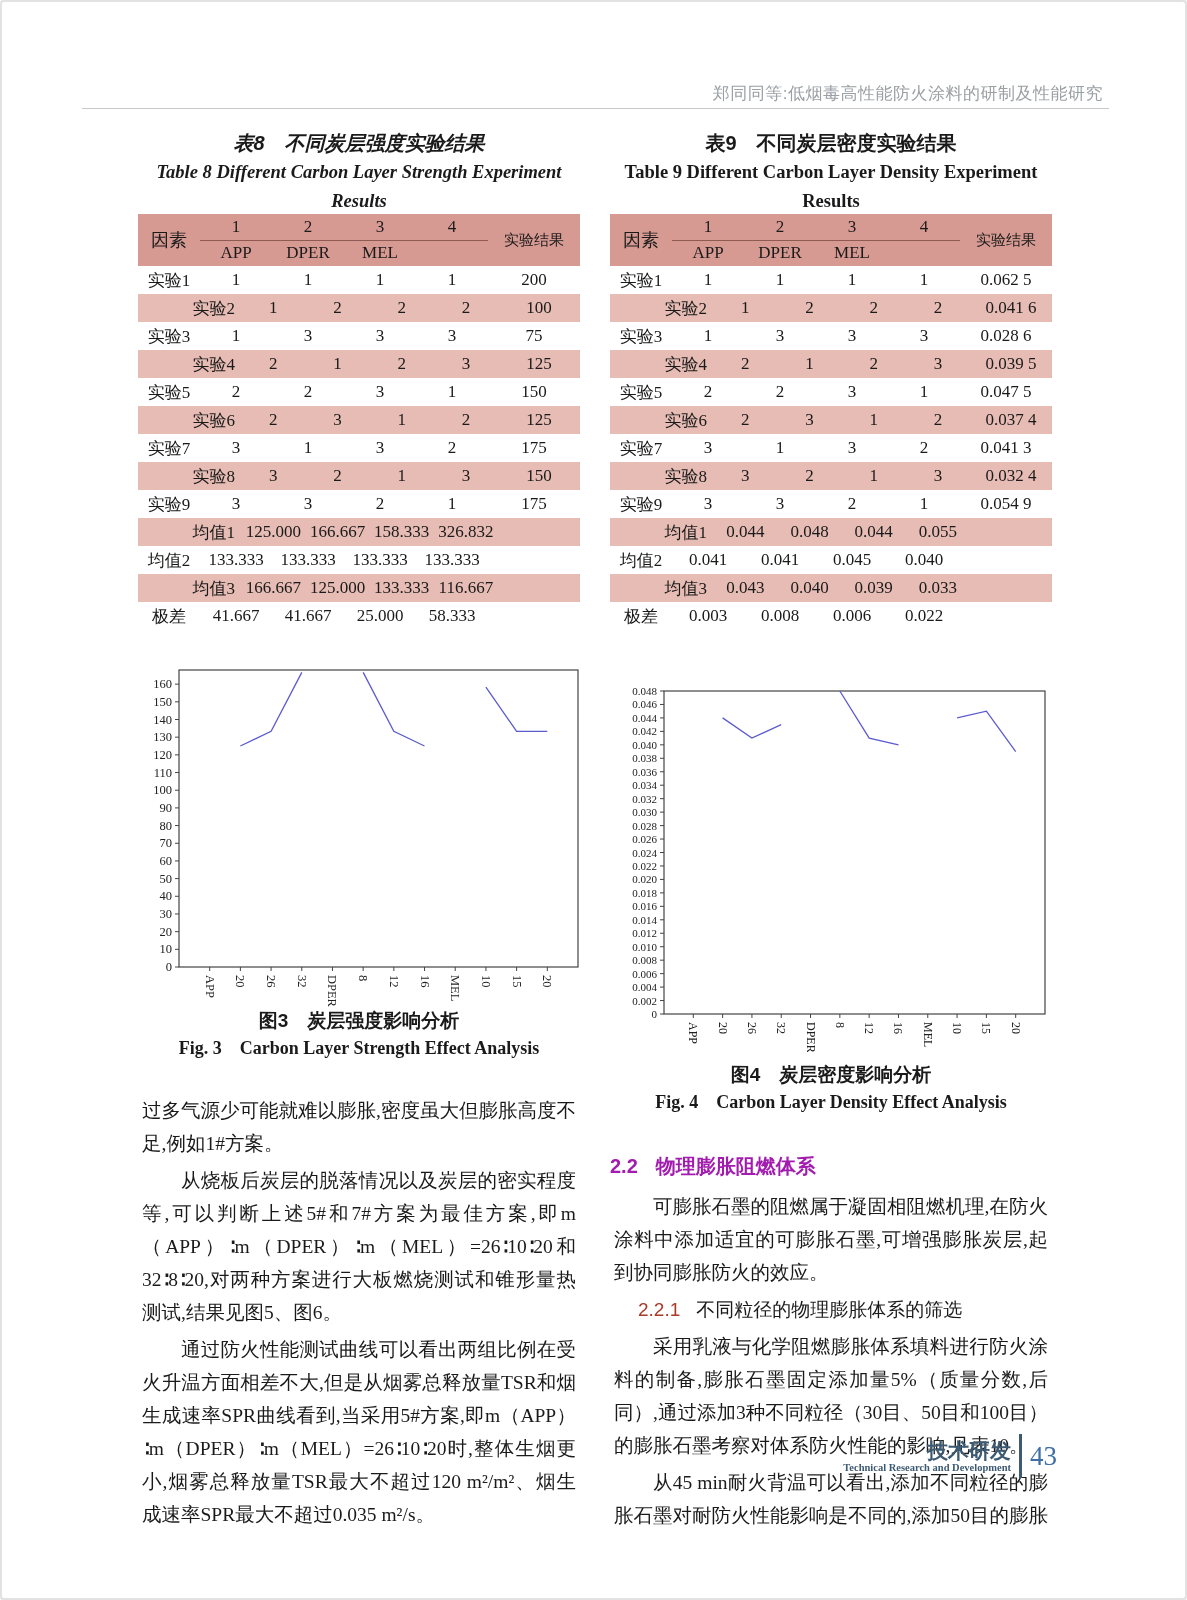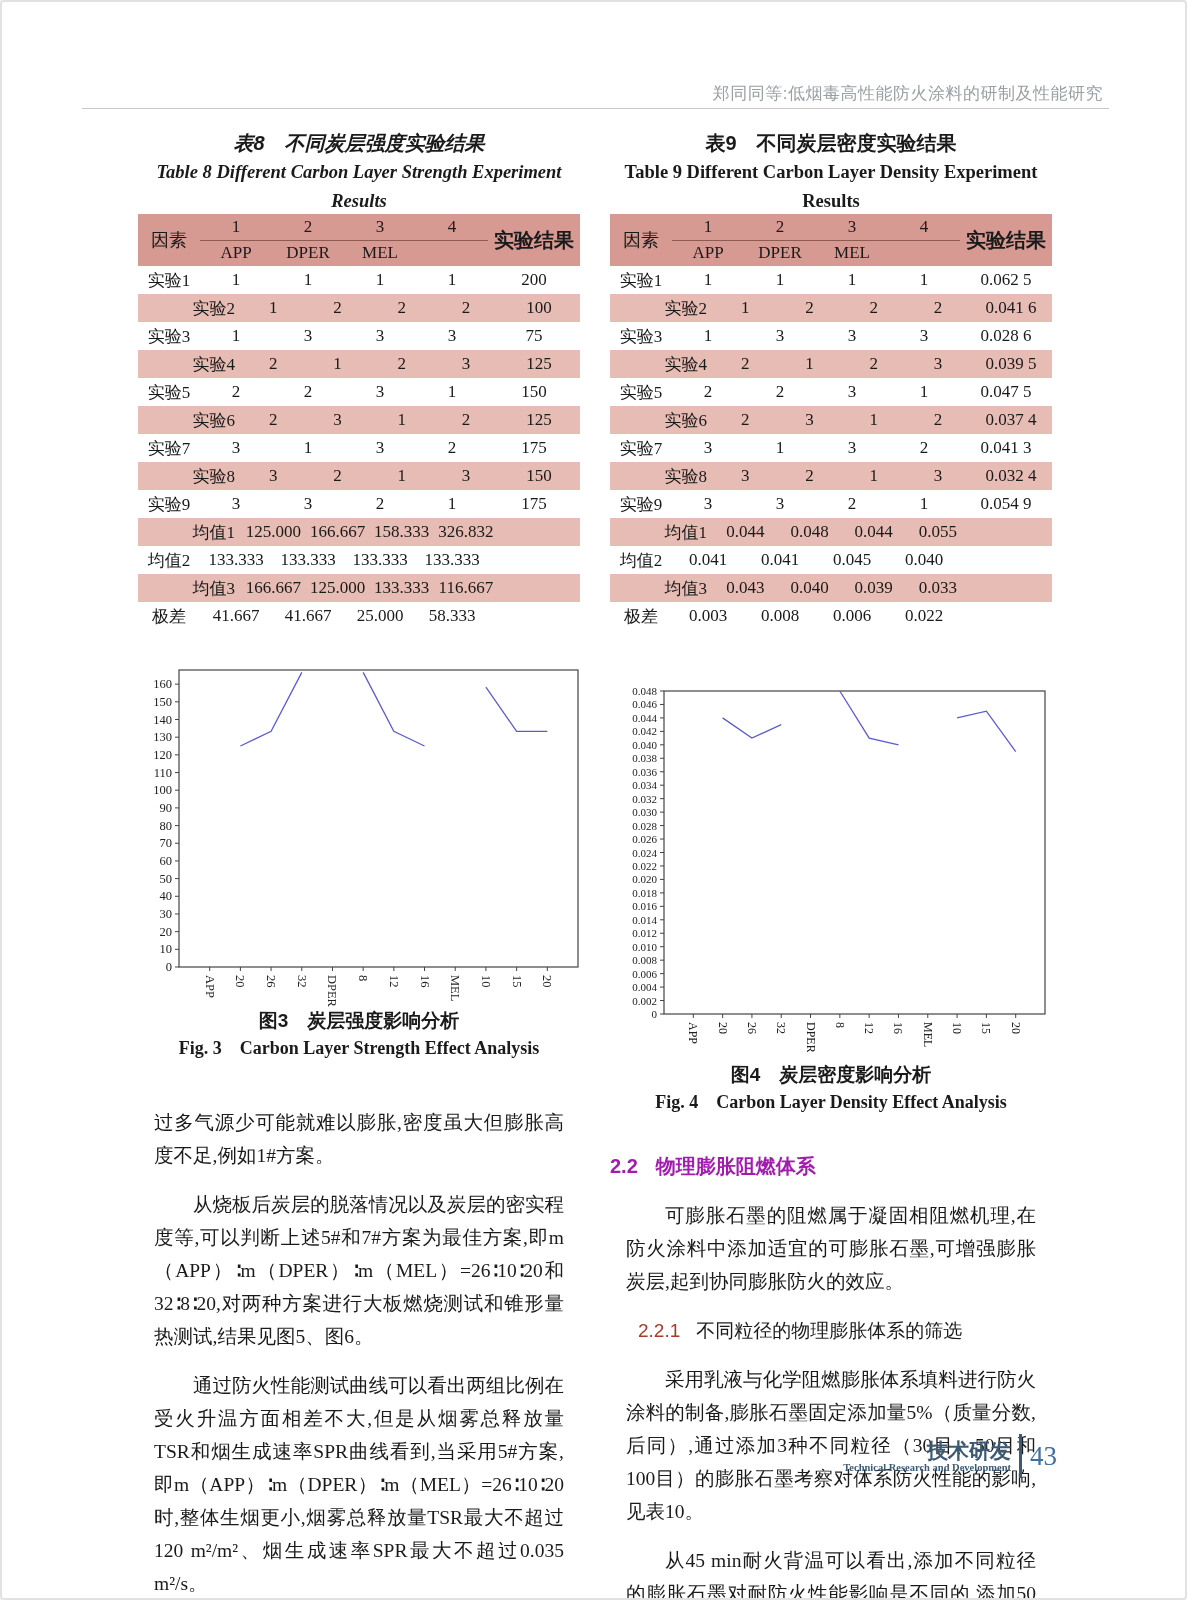--- a/index.html
+++ b/index.html
@@ -15,34 +15,34 @@
         font-size:20px;line-height:30px;}
   .col-title .en{font-weight:bold;font-size:18.5px;line-height:29px;}
   
   .otable{width:442px;font-size:17px;}
   .thead{display:flex;height:52px;background:#d69a92;}
   .h-factor{width:62px;display:flex;align-items:center;justify-content:center;font-size:18px;}
   .h-mid{width:288px;display:flex;flex-direction:column;}
   .h-nums,.h-subs{height:26px;display:flex;align-items:center;}
   .h-nums{border-bottom:1px solid #8f5a52;}
   .h-mid .hc{width:72px;text-align:center;}
-  .h-result{width:92px;display:flex;align-items:center;justify-content:center;font-size:20px;font-weight:bold;}
+  .h-result{width:92px;display:flex;align-items:center;justify-content:center;font-size:15px;}
   .trow{display:flex;height:28px;align-items:center;text-align:center;}
   .trow.stripe{background:#e6bcb4;padding-left:48px;}
   .tcell{white-space:pre;}
   .tcell.c0{width:62px;}
   .tcell.c1,.tcell.c2,.tcell.c3,.tcell.c4{width:72px;}
   .tcell.c5{width:92px;}
   
   .figcap-zh{width:442px;text-align:center;font-family:"Liberation Sans","DejaVu Sans",sans-serif;
         font-weight:bold;font-size:19px;}
   .figcap-en{width:442px;text-align:center;font-weight:bold;font-size:18px;}
   
   .bodytext{width:442px;font-size:19.5px;line-height:33px;text-align:justify;}
-  .bodytext p{margin:16px;}
+  .bodytext p{margin:4px;}
   .bodytext p.ind{text-indent:2em;}
   .sec-head{font-family:"Liberation Sans","DejaVu Sans",sans-serif;font-weight:bold;
         font-size:20px;color:#a21caf;margin:0 0 7px 0;}
   .sec-head .num{margin-right:18px;}
   .subsec-head{font-family:"Liberation Sans","DejaVu Sans",sans-serif;font-size:19px;
         color:#1a1a1a;margin:2px 0 2px 0;font-weight:normal;}
   .subsec-head .num{color:#a83a28;margin-right:16px;margin-left:28px;}
   
   .footer{top:1432px;right:128px;display:flex;align-items:center;}
   .footer .fcol{text-align:right;margin-right:8px;}

